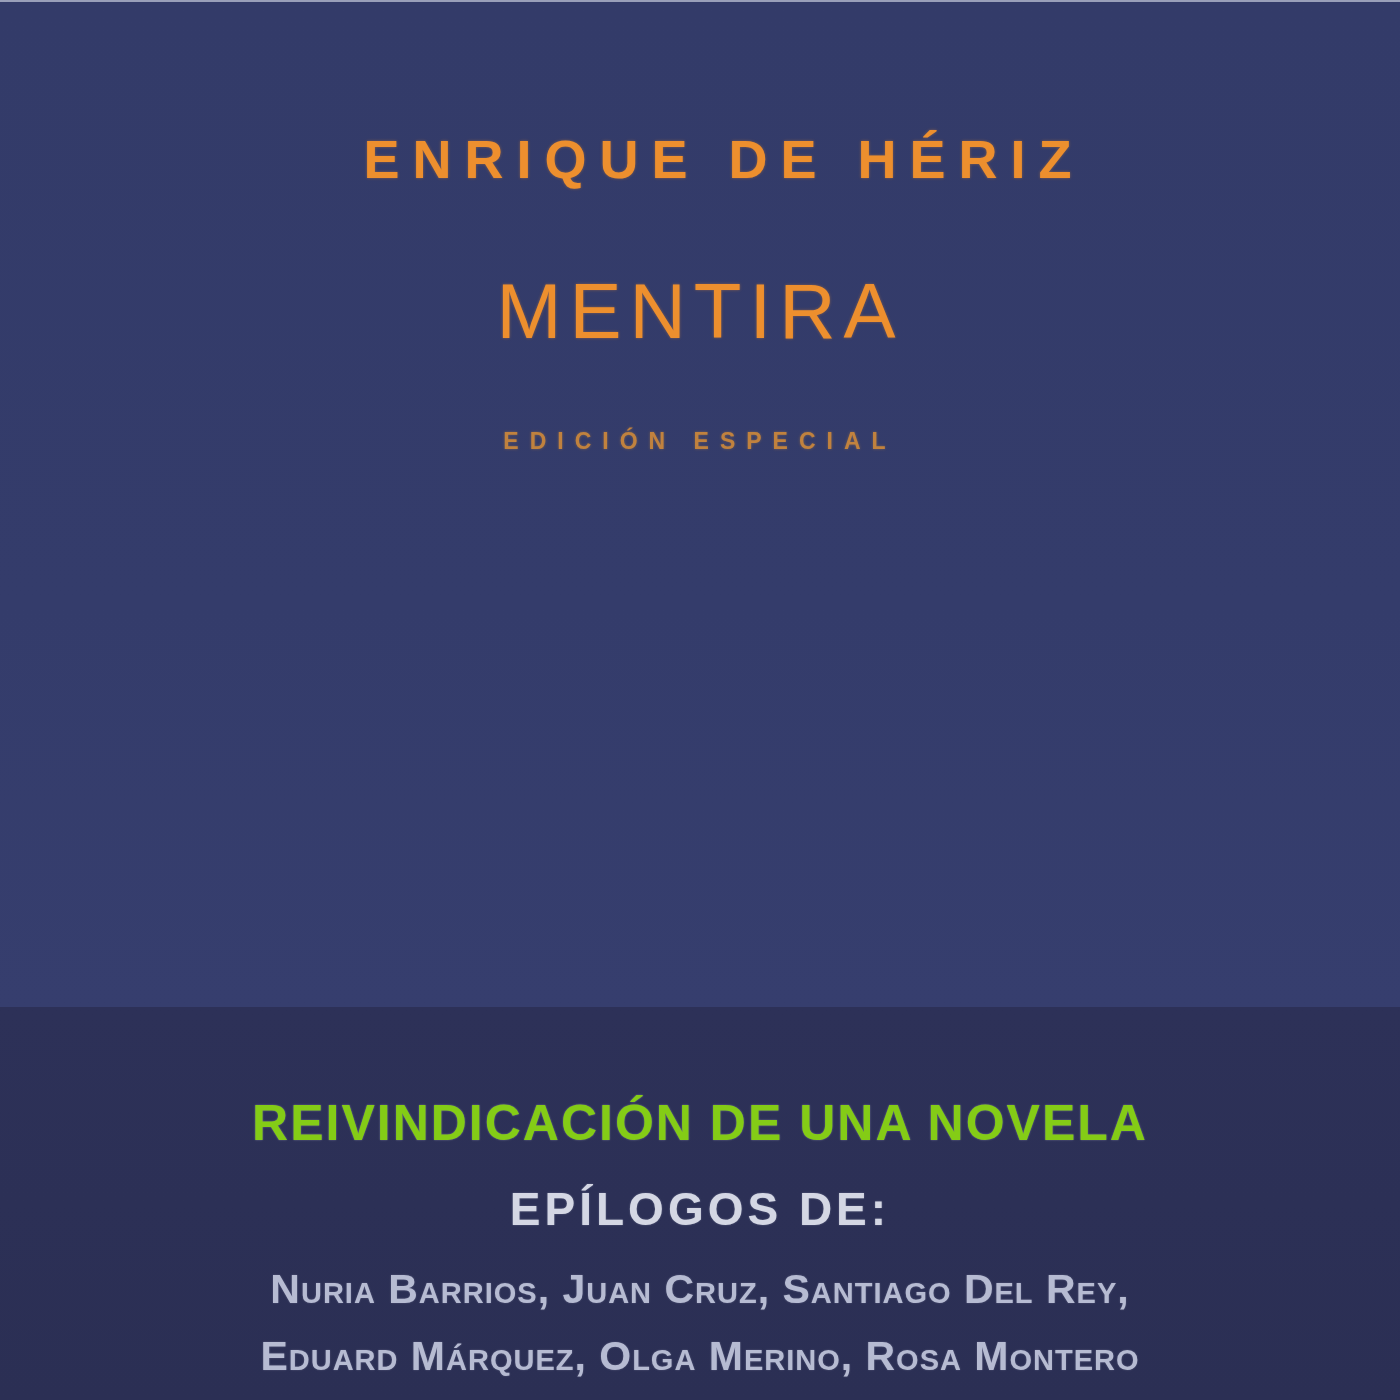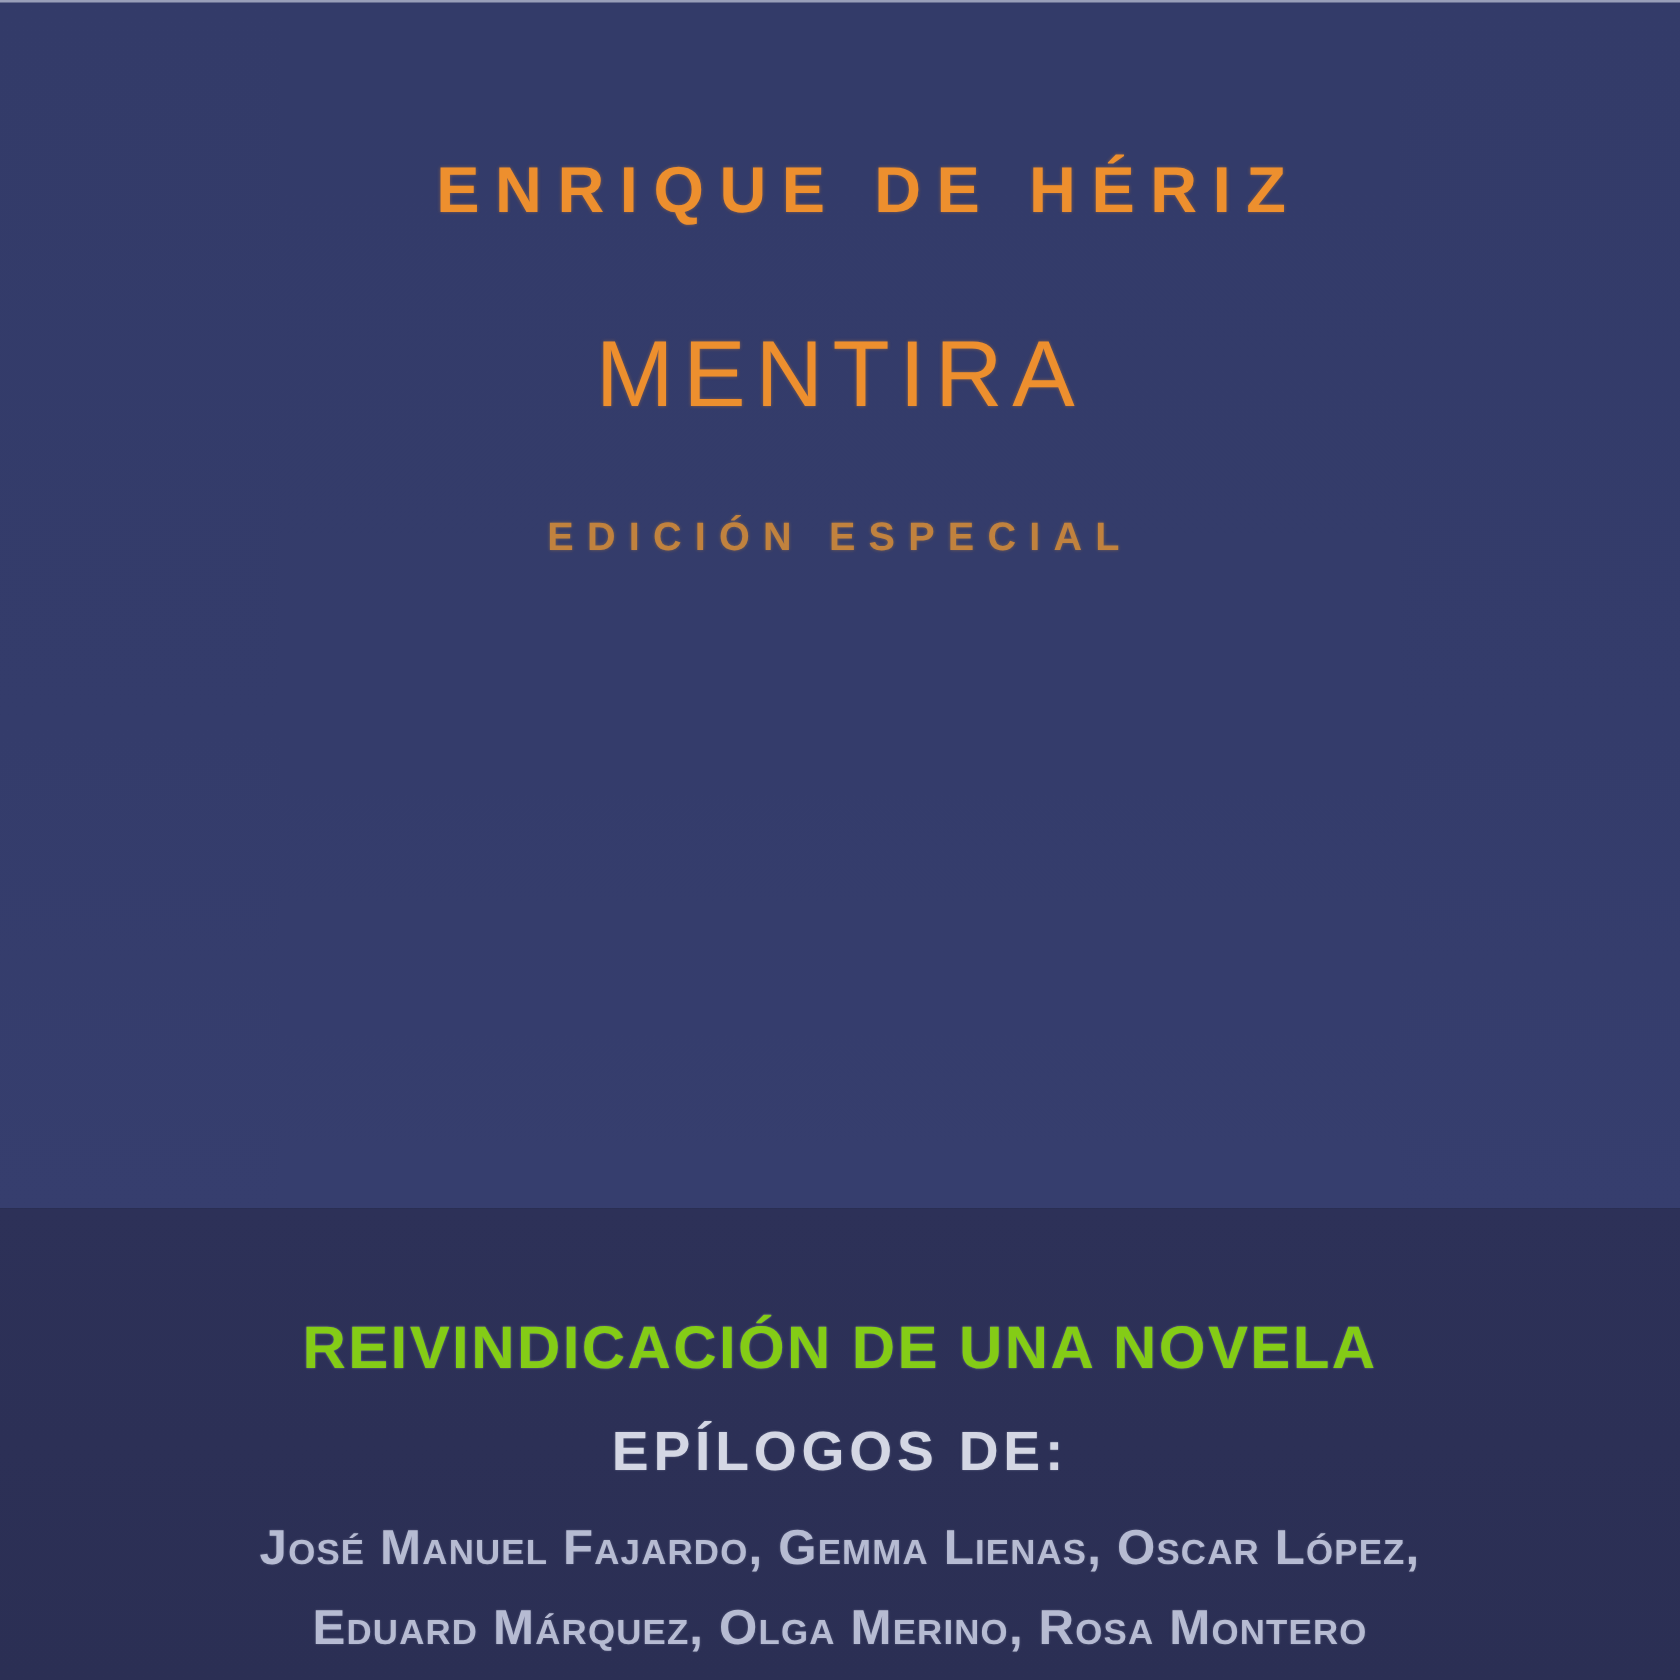--- a/index.html
+++ b/index.html
@@ -52,21 +52,21 @@
   .title {
     top: 266px;
     font-size: 78px;
     font-weight: normal;
     letter-spacing: 8px;
     color: #ed8f2e;
     text-shadow: 0 0 3px rgba(237, 143, 46, 0.45);
   }
   .edition {
     top: 428px;
-    font-size: 33px;
+    font-size: 23px;
     font-weight: bold;
     letter-spacing: 11px;
     color: #cd883b;
     opacity: 0.92;
     text-shadow: 0 0 3px rgba(200, 140, 60, 0.5);
   }
   .subtitle {
     top: 1094px;
     font-size: 50px;
     font-weight: bold;
@@ -112,17 +112,17 @@
 
   <div class="txt title">MENTIRA</div>
 
   <div class="txt edition">EDICIÓN ESPECIAL</div>
 
   <div class="txt subtitle">REIVINDICACIÓN DE UNA NOVELA</div>
 
   <div class="txt epilogues">EPÍLOGOS DE:</div>
 
   <div class="names">
-    <div class="line">José Manuel Fajardo, Gemma Lienas, Oscar López,</div>
+    <div class="line">Nuria Barrios, Juan Cruz, Santiago Del Rey,</div>
     <div class="line">Eduard Márquez, Olga Merino, Rosa Montero</div>
   </div>
 
 </div>
 
 </body></html>

